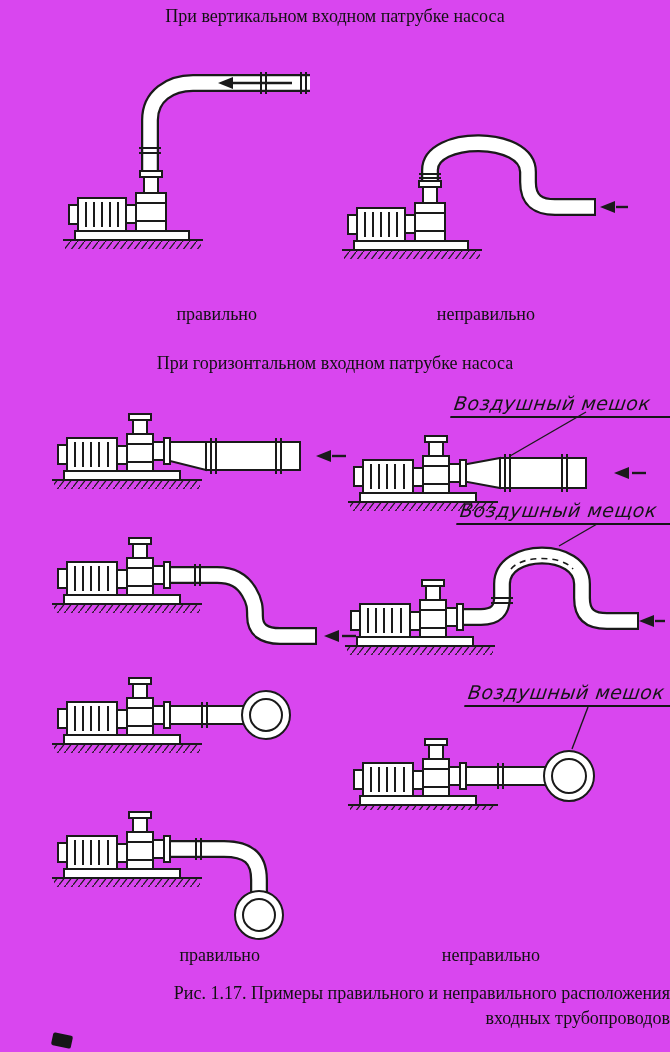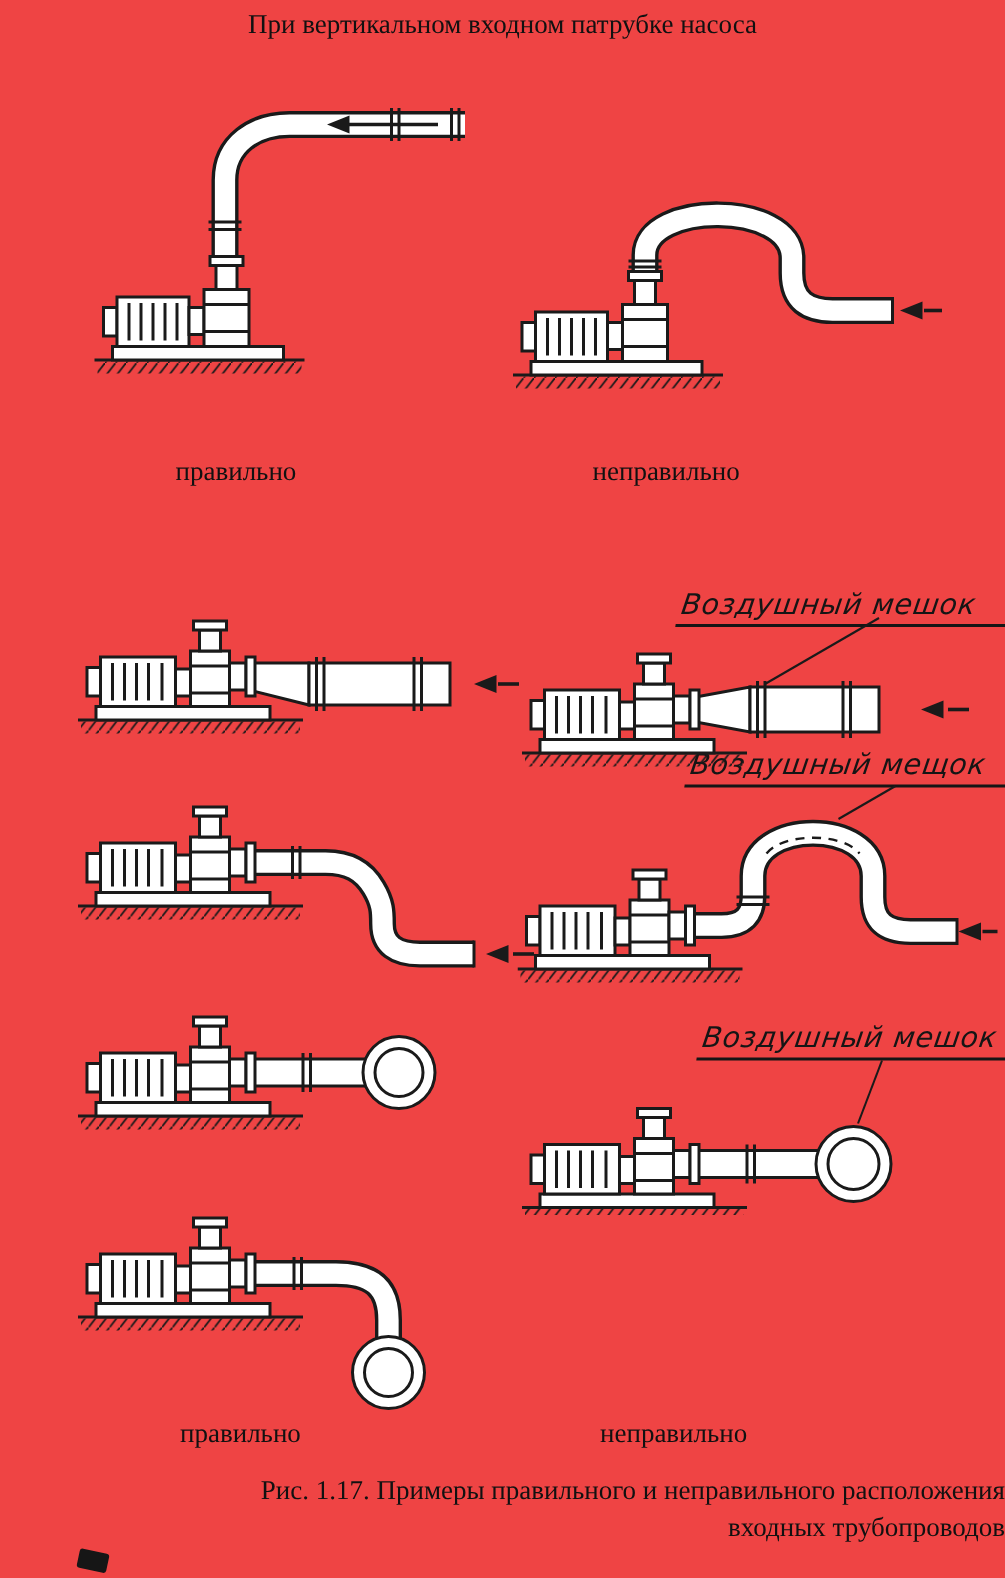--- a/index.html
+++ b/index.html
@@ -1,19 +1,19 @@
 <!DOCTYPE html>
 <html><head>
 <meta charset="utf-8">
 <style>
   html,body{margin:0;padding:0;}
   body{background:#e8e8e6;font-family:"Liberation Serif",serif;}
-  #page{position:relative;width:670px;height:1052px;background:#ef4444;color:#111;overflow:hidden;margin:0 auto;}
+  #page{position:relative;width:670px;height:1052px;background:#d946ef;color:#111;overflow:hidden;margin:0 auto;}
   .title{position:absolute;left:0;width:100%;text-align:center;font-size:18px;color:#111;}
-  .serif-label{position:absolute;font-size:18px;color:#111;text-align:left;}
+  .serif-label{position:absolute;font-size:18px;color:#111;text-align:right;}
   .caption-line{position:absolute;left:0;width:100%;text-align:right;font-size:18px;color:#111;}
   .hand{position:absolute;font-family:"DejaVu Sans",sans-serif;font-style:italic;font-size:19px;font-weight:500;
         color:#151515;border-bottom:2px solid #151515;padding:0 28px 2px 2px;transform:skewX(-8deg);
         letter-spacing:.5px;white-space:nowrap;}
   .scene{position:absolute;}
   .po{fill:none;stroke:#1a1a1a;stroke-width:18;stroke-linejoin:round;}
   .pi{fill:none;stroke:#fff;stroke-width:13.5;stroke-linejoin:round;}
   .ln{fill:none;stroke:#1a1a1a;stroke-width:2;}
   .thin{stroke:#1a1a1a;stroke-width:1.4;}
   .dash{fill:none;stroke:#1a1a1a;stroke-width:1.6;stroke-dasharray:6 5;}
@@ -90,20 +90,21 @@
     <g>
       <line class="al" x1="286" y1="87" x2="274" y2="87"></line>
       <polygon class="ah" points="258,87 273,81 273,93"></polygon>
     </g>
     <use href="#pump-v" x="0" y="33"></use>
   </svg>
 
   <div class="serif-label" style="left:117px;top:304px;width:140px">правильно</div>
   <div class="serif-label" style="left:395px;top:304px;width:140px">неправильно</div>
 
+  <div class="title" style="top:353px">При горизонтальном входном патрубке насоса</div>
 
   <svg class="scene" style="left:52px;top:388px" width="302" height="108">
     <g>
       <polygon class="shape" points="114,54 154,54 154,82 114,72"></polygon>
       <rect class="shape" x="154" y="54" width="94" height="28"></rect>
       <path class="ln" d="M159 50v36M164 50v36M224 50v36M229 50v36"></path>
     </g>
     <g>
       <line class="al" x1="294" y1="68" x2="280" y2="68"></line>
       <polygon class="ah" points="264,68 279,62 279,74"></polygon>

